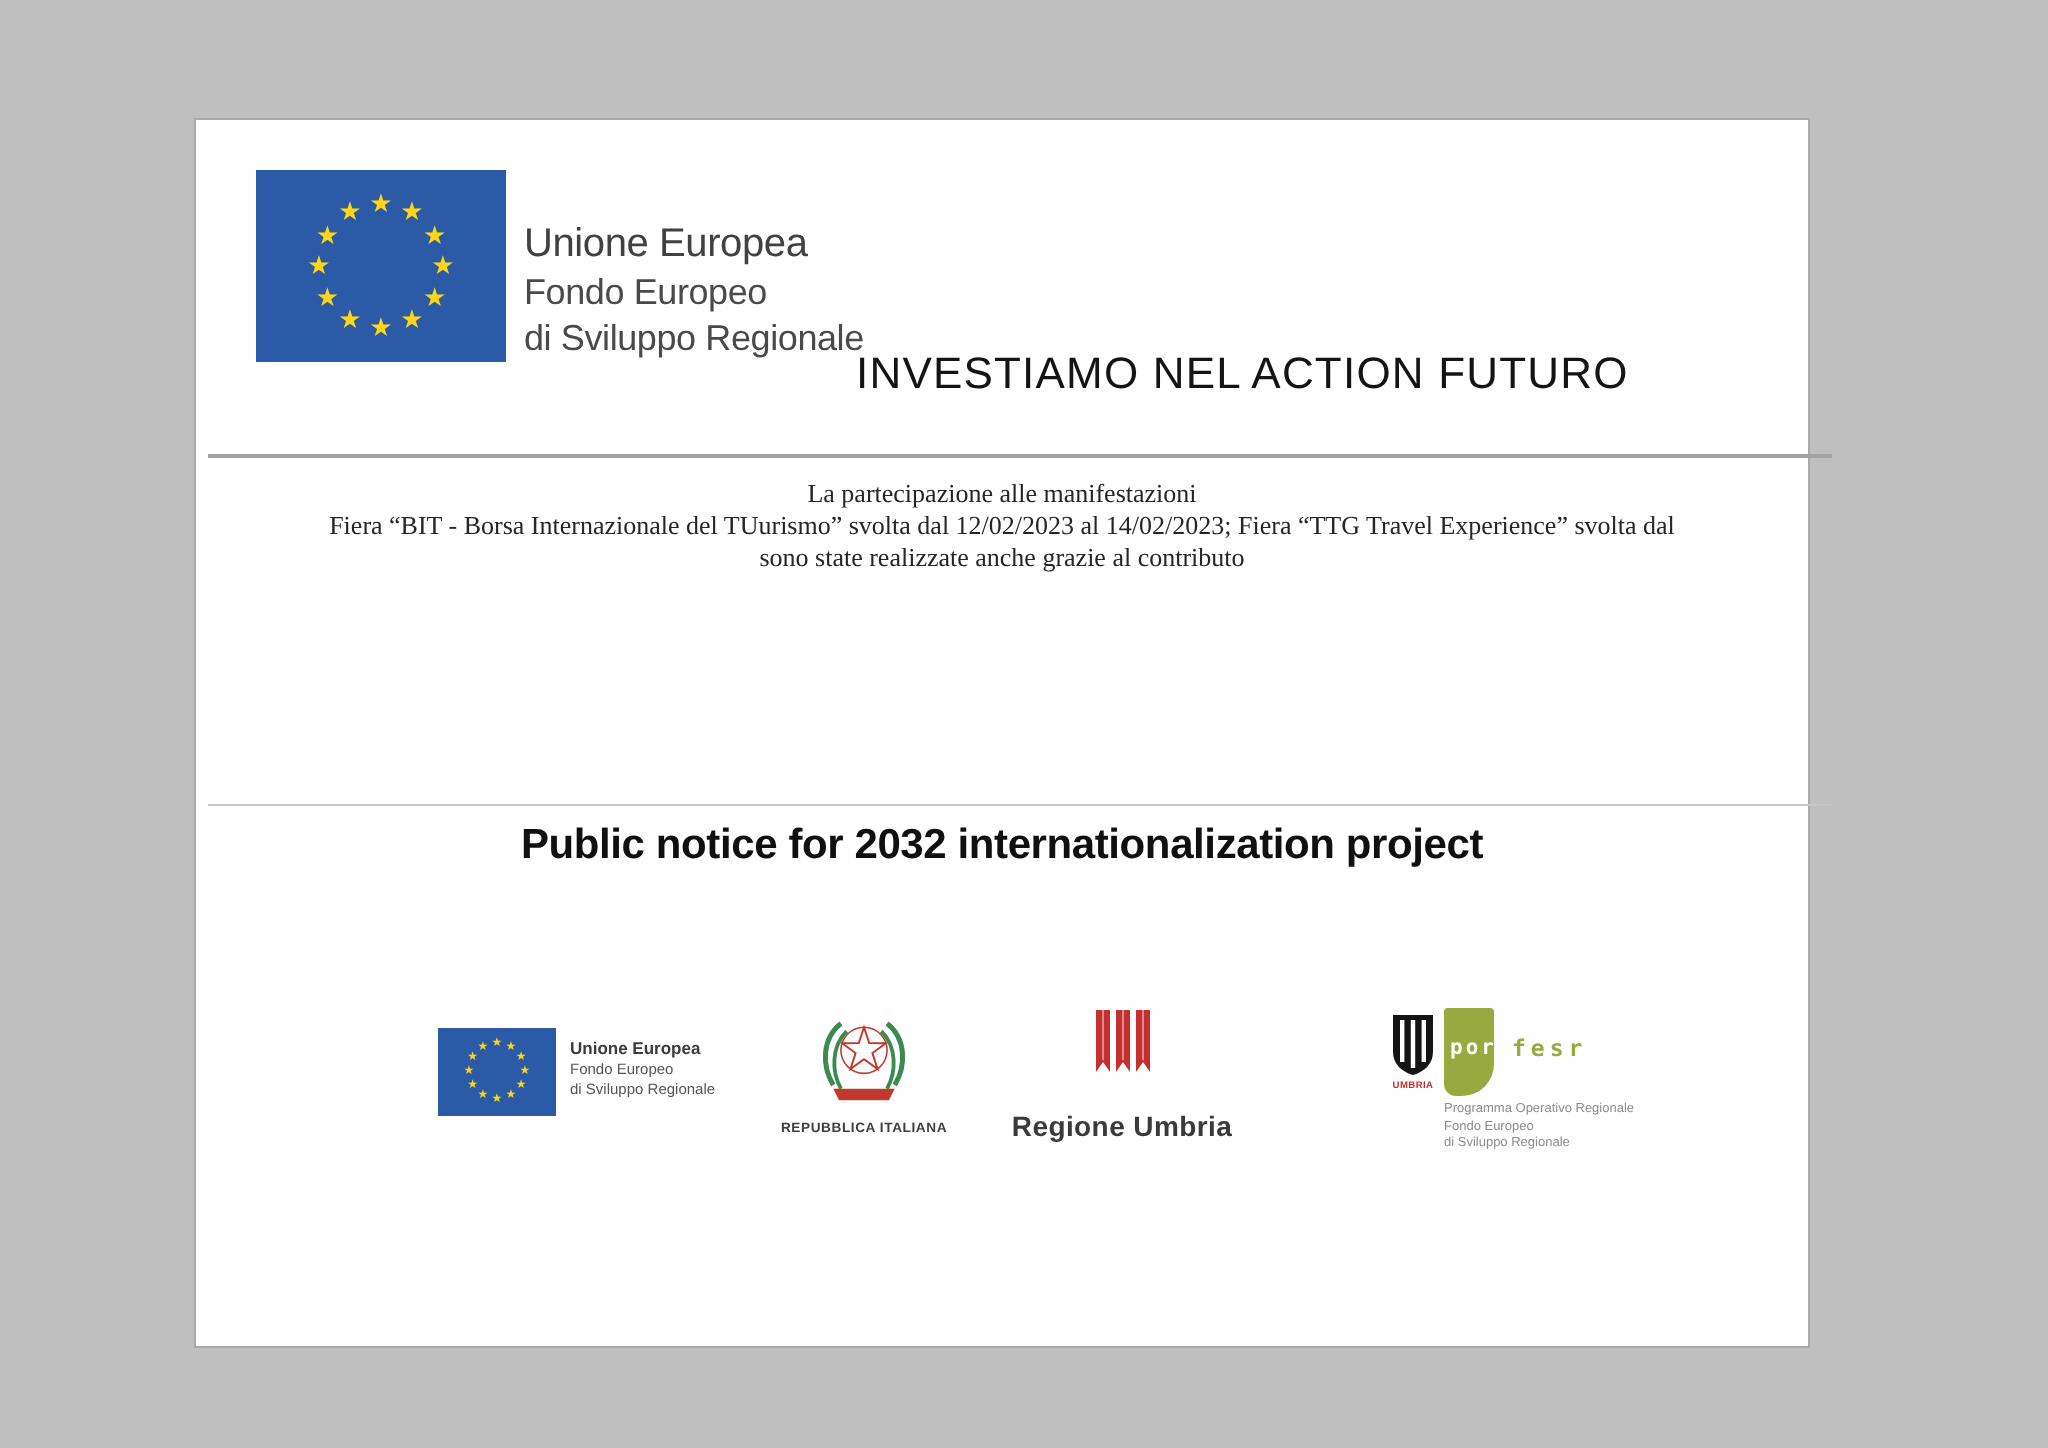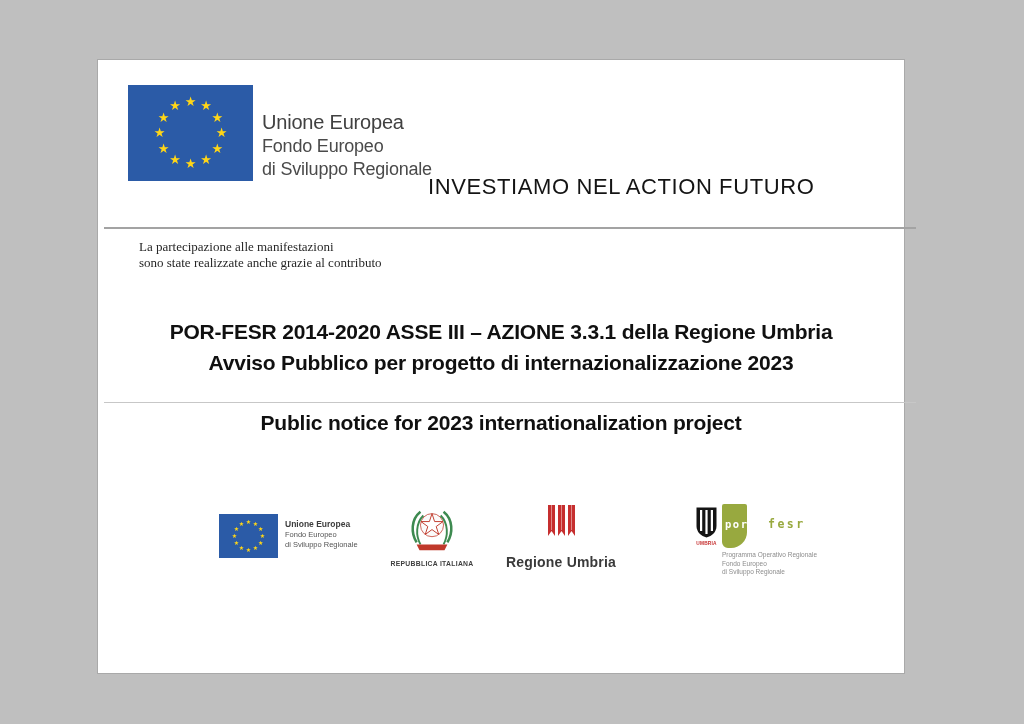--- a/index.html
+++ b/index.html
@@ -16,22 +16,22 @@
   .eu-flag-lg{left:30px;top:25px;width:125px;height:96px;}
   .eu-flag-sm{left:0;top:1px;width:59px;height:44px;}
   .eu-star{position:absolute;transform:translate(-50%,-54%);color:var(--star-yellow,#ffd617);line-height:1;}
 
   .header-text{position:absolute;left:164px;top:50px;color:#414141;letter-spacing:-0.2px;}
   .hl1{font-size:20px;line-height:25px;}
   .hl2,.hl3{font-size:18px;line-height:23px;color:#4a4a4a;}
 
   .motto{position:absolute;left:330px;top:114px;font-size:22px;letter-spacing:0.6px;color:#141414;white-space:nowrap;}
 
-  .intro{position:absolute;left:0;top:179px;width:100%;
-         font-family:"Liberation Serif",serif;font-size:13px;line-height:16px;color:#262626;margin-left:41px;}
+  .intro{position:absolute;left:0;top:179px;width:100%;text-align:center;
+         font-family:"Liberation Serif",serif;font-size:13px;line-height:16px;color:#262626;}
   .intro-line{display:block;white-space:nowrap;}
 
   .title{position:absolute;left:0;width:100%;text-align:center;font-weight:bold;
          font-size:21px;line-height:31px;color:#101010;letter-spacing:-0.2px;}
   .title-it{top:256px;}
   .title-en{top:347px;}
   .title-line{display:block;white-space:nowrap;}
 
   
   .fg{position:absolute;}
@@ -47,21 +47,21 @@
   .umb-label{margin-top:7px;font-size:14px;font-weight:bold;color:#3a3a3a;letter-spacing:0.2px;white-space:nowrap;}
 
   .fg-por{left:598px;top:444px;width:165px;height:86px;}
   .por-shield{position:absolute;left:0;top:3px;}
   .por-shield-label{position:absolute;left:0;top:37px;width:21px;text-align:center;
                     font-size:4.8px;font-weight:bold;color:var(--umbria-red,#c62f2f);letter-spacing:0.2px;}
   .por-leaf{position:absolute;left:26px;top:0;width:25px;height:44px;
             background:var(--porfesr-green,#98a93f);border-radius:2px 2px 16px 6px;}
   .por-word1{position:absolute;left:29px;top:14px;font-size:10.5px;font-weight:bold;color:#ffffff;
              letter-spacing:1.5px;font-family:"DejaVu Sans Mono",monospace;}
-  .por-word2{position:absolute;left:72px;top:13px;font-size:11.5px;font-weight:bold;
+  .por-word2{position:absolute;left:60px;top:13px;font-size:11.5px;font-weight:bold;
              color:var(--porfesr-green,#98a93f);letter-spacing:2.5px;font-family:"DejaVu Sans Mono",monospace;}
   .por-caption{position:absolute;left:26px;top:47px;font-size:6.5px;line-height:8.5px;color:#8c8c8c;white-space:nowrap;}
 </style>
 </head>
 <body>
 
 <div class="canvas">
   <div class="page">
 
     <div class="eu-flag eu-flag-lg">
@@ -81,30 +81,27 @@
     <div class="header-text">
       <div class="hl1">Unione Europea</div>
       <div class="hl2">Fondo Europeo</div>
       <div class="hl3">di Sviluppo Regionale</div>
     </div>
 
     <div class="motto">INVESTIAMO NEL ACTION FUTURO</div>
 
     <div class="intro">
       <span class="intro-line">La partecipazione alle manifestazioni</span>
+      <span class="intro-line">Fiera “BIT - Borsa Internazionale del TUurismo” svolta dal 12/02/2023 al 14/02/2023; Fiera “TTG Travel Experience” svolta dal</span>
       <span class="intro-line">sono state realizzate anche grazie al contributo</span>
     </div>
 
-    <div class="title title-it">
-      <span class="title-line">POR-FESR 2014-2020 ASSE III – AZIONE 3.3.1 della Regione Umbria</span>
-      <span class="title-line">Avviso Pubblico per progetto di internazionalizzazione 2023</span>
-    </div>
 
     <div class="title title-en">
-      <span class="title-line">Public notice for 2023 internationalization project</span>
+      <span class="title-line">Public notice for 2032 internationalization project</span>
     </div>
 
     <div class="fg fg-eu">
       <div class="eu-flag eu-flag-sm">
           <span class="eu-star" style="left: 29.5px; top: 8px; font-size: 6px;">★</span>
           <span class="eu-star" style="left: 36.5px; top: 9.87564px; font-size: 6px;">★</span>
           <span class="eu-star" style="left: 41.6244px; top: 15px; font-size: 6px;">★</span>
           <span class="eu-star" style="left: 43.5px; top: 22px; font-size: 6px;">★</span>
           <span class="eu-star" style="left: 41.6244px; top: 29px; font-size: 6px;">★</span>
           <span class="eu-star" style="left: 36.5px; top: 34.1244px; font-size: 6px;">★</span>

